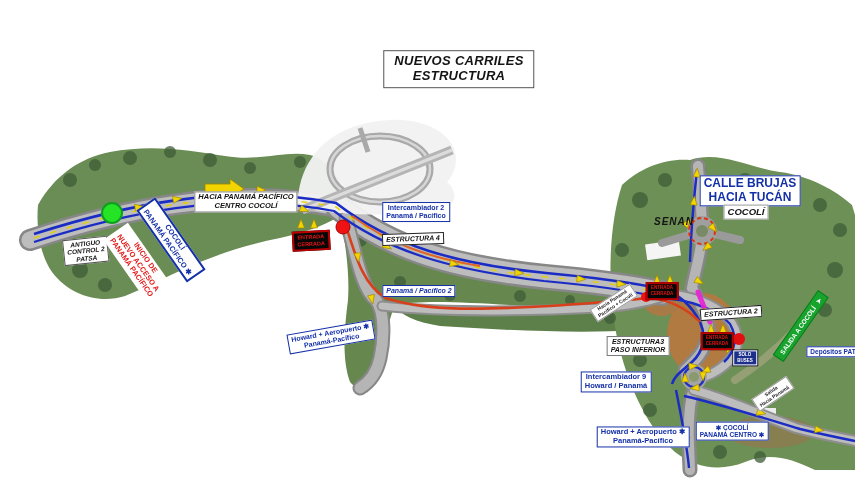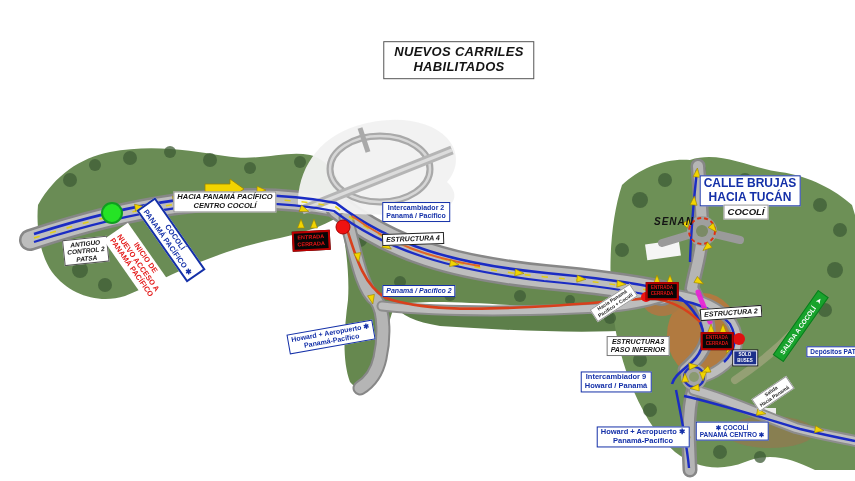--- a/index.html
+++ b/index.html
@@ -157,26 +157,26 @@
   </g>
 
   <g>
     <circle cx="112" cy="213" r="10" fill="#25e325" stroke="#0f9f1f" stroke-width="2"></circle>
     <circle cx="343" cy="227" r="7" fill="#ee1212" stroke="#aa0000" stroke-width="1"></circle>
     <circle cx="646" cy="297" r="5" fill="#ee1212"></circle>
     <circle cx="739" cy="339" r="6" fill="#e01010"></circle>
   </g>
 </svg>
 
-<div class="lbl it" style="left:459px;top:60px;font-size:13px;padding:3px 10px;border-color:#555;letter-spacing:.3px;">
+<div class="lbl it" style="left:459px;top:69px;font-size:13px;padding:3px 10px;border-color:#555;letter-spacing:.3px;">
   <span class="ln">NUEVOS CARRILES</span>
-  <span class="ln">HABILITADOS</span>
-</div>
-
-<div class="lbl it" style="left:225px;top:202px;font-size:7.5px;border:0.5px solid #888;">
+  <span class="ln">ESTRUCTURA</span>
+</div>
+
+<div class="lbl it" style="left:246px;top:202px;font-size:7.5px;border:0.5px solid #888;">
   <span class="ln">HACIA PANAMÁ PACÍFICO</span>
   <span class="ln">CENTRO COCOLÍ</span>
 </div>
 
 <div class="lbl it" style="left:86px;top:251px;font-size:6.5px;transform:translate(-50%,-50%) rotate(-6deg);">
   <span class="ln">ANTIGUO</span>
   <span class="ln">CONTROL 2</span>
   <span class="ln">PATSA</span>
 </div>
 

